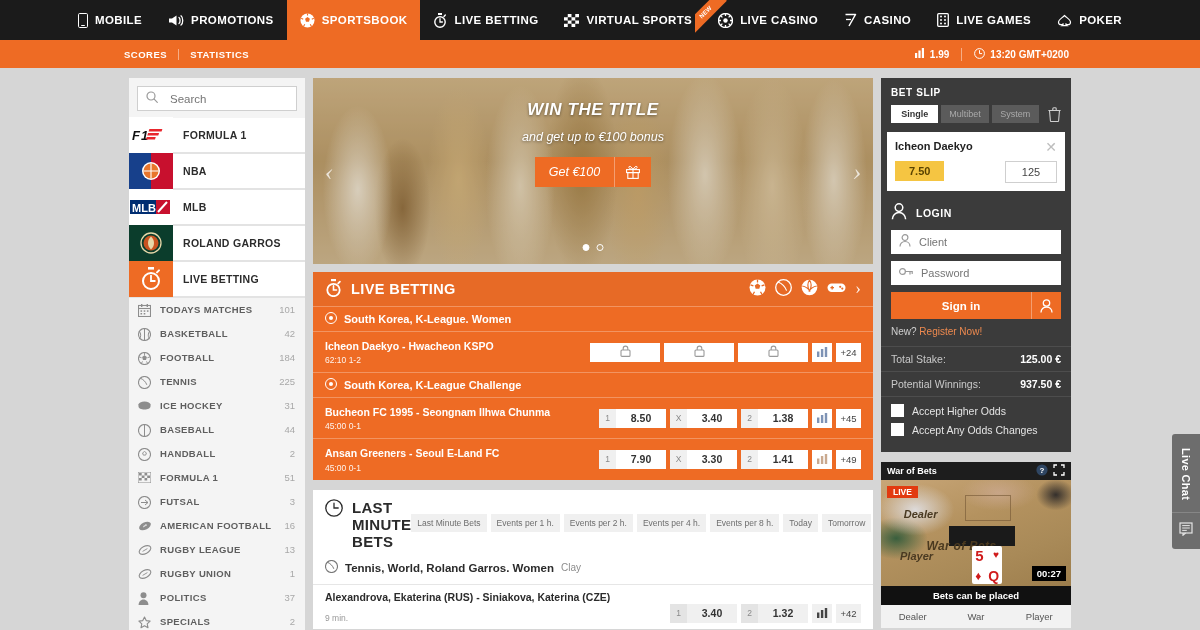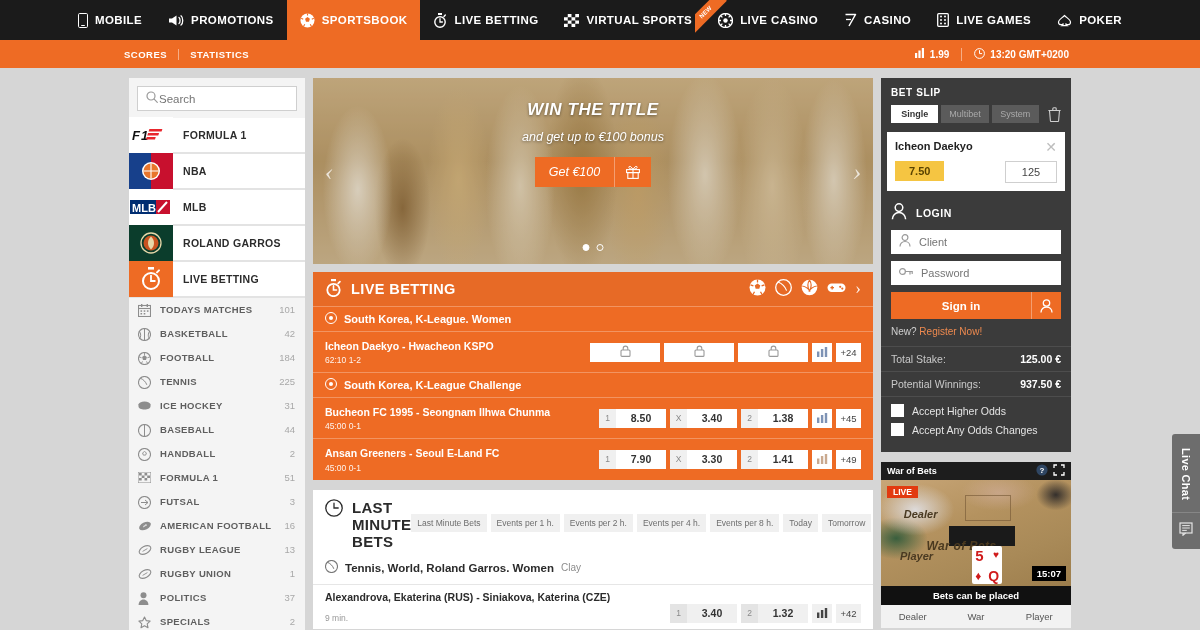--- a/index.html
+++ b/index.html
@@ -66,21 +66,21 @@
           justify-content:center; }
   .sidebar { width:176px; flex:none; }
   .content { width:560px; flex:none; }
   .rightcol { width:190px; flex:none; }
 
   
   .search-wrap {
     background:#f4f4f4; padding:8px 8px 7px 8px;
   }
   .search-box {
-    display:flex; align-items:center; gap:1px;
+    display:flex; align-items:center; gap:12px;
     background:#fff; border:1px solid #cfcfcf;
     height:25px; padding:0 8px;
   }
   .search-box input {
     border:0; outline:0; font-size:11.5px; color:#8a8a8a;
     font-family:inherit; width:100%; background:transparent;
   }
   .sb-feature {
     display:flex; align-items:center; background:#fff;
     height:36px; border-bottom:2px solid #e3e3e3; cursor:pointer;
@@ -1184,21 +1184,21 @@
         <div class="wob-sign"></div>
         <div class="wob-title-t">War of Bets</div>
         <div class="wob-txt wob-player">Player</div>
         <div class="wob-card">
           <span class="c5">5</span>
           <span class="ch">♥</span>
           <span class="cd">♦</span>
           <span class="cq">Q</span>
         </div>
         <div class="wob-live">LIVE</div>
-        <div class="wob-timer">15:07</div>
+        <div class="wob-timer">00:27</div>
       </div>
       <div class="wob-msg">Bets can be placed</div>
       <div class="wob-foot">
         <div>Dealer</div>
         <div>War</div>
         <div>Player</div>
       </div>
     </div>
 
   </div>

